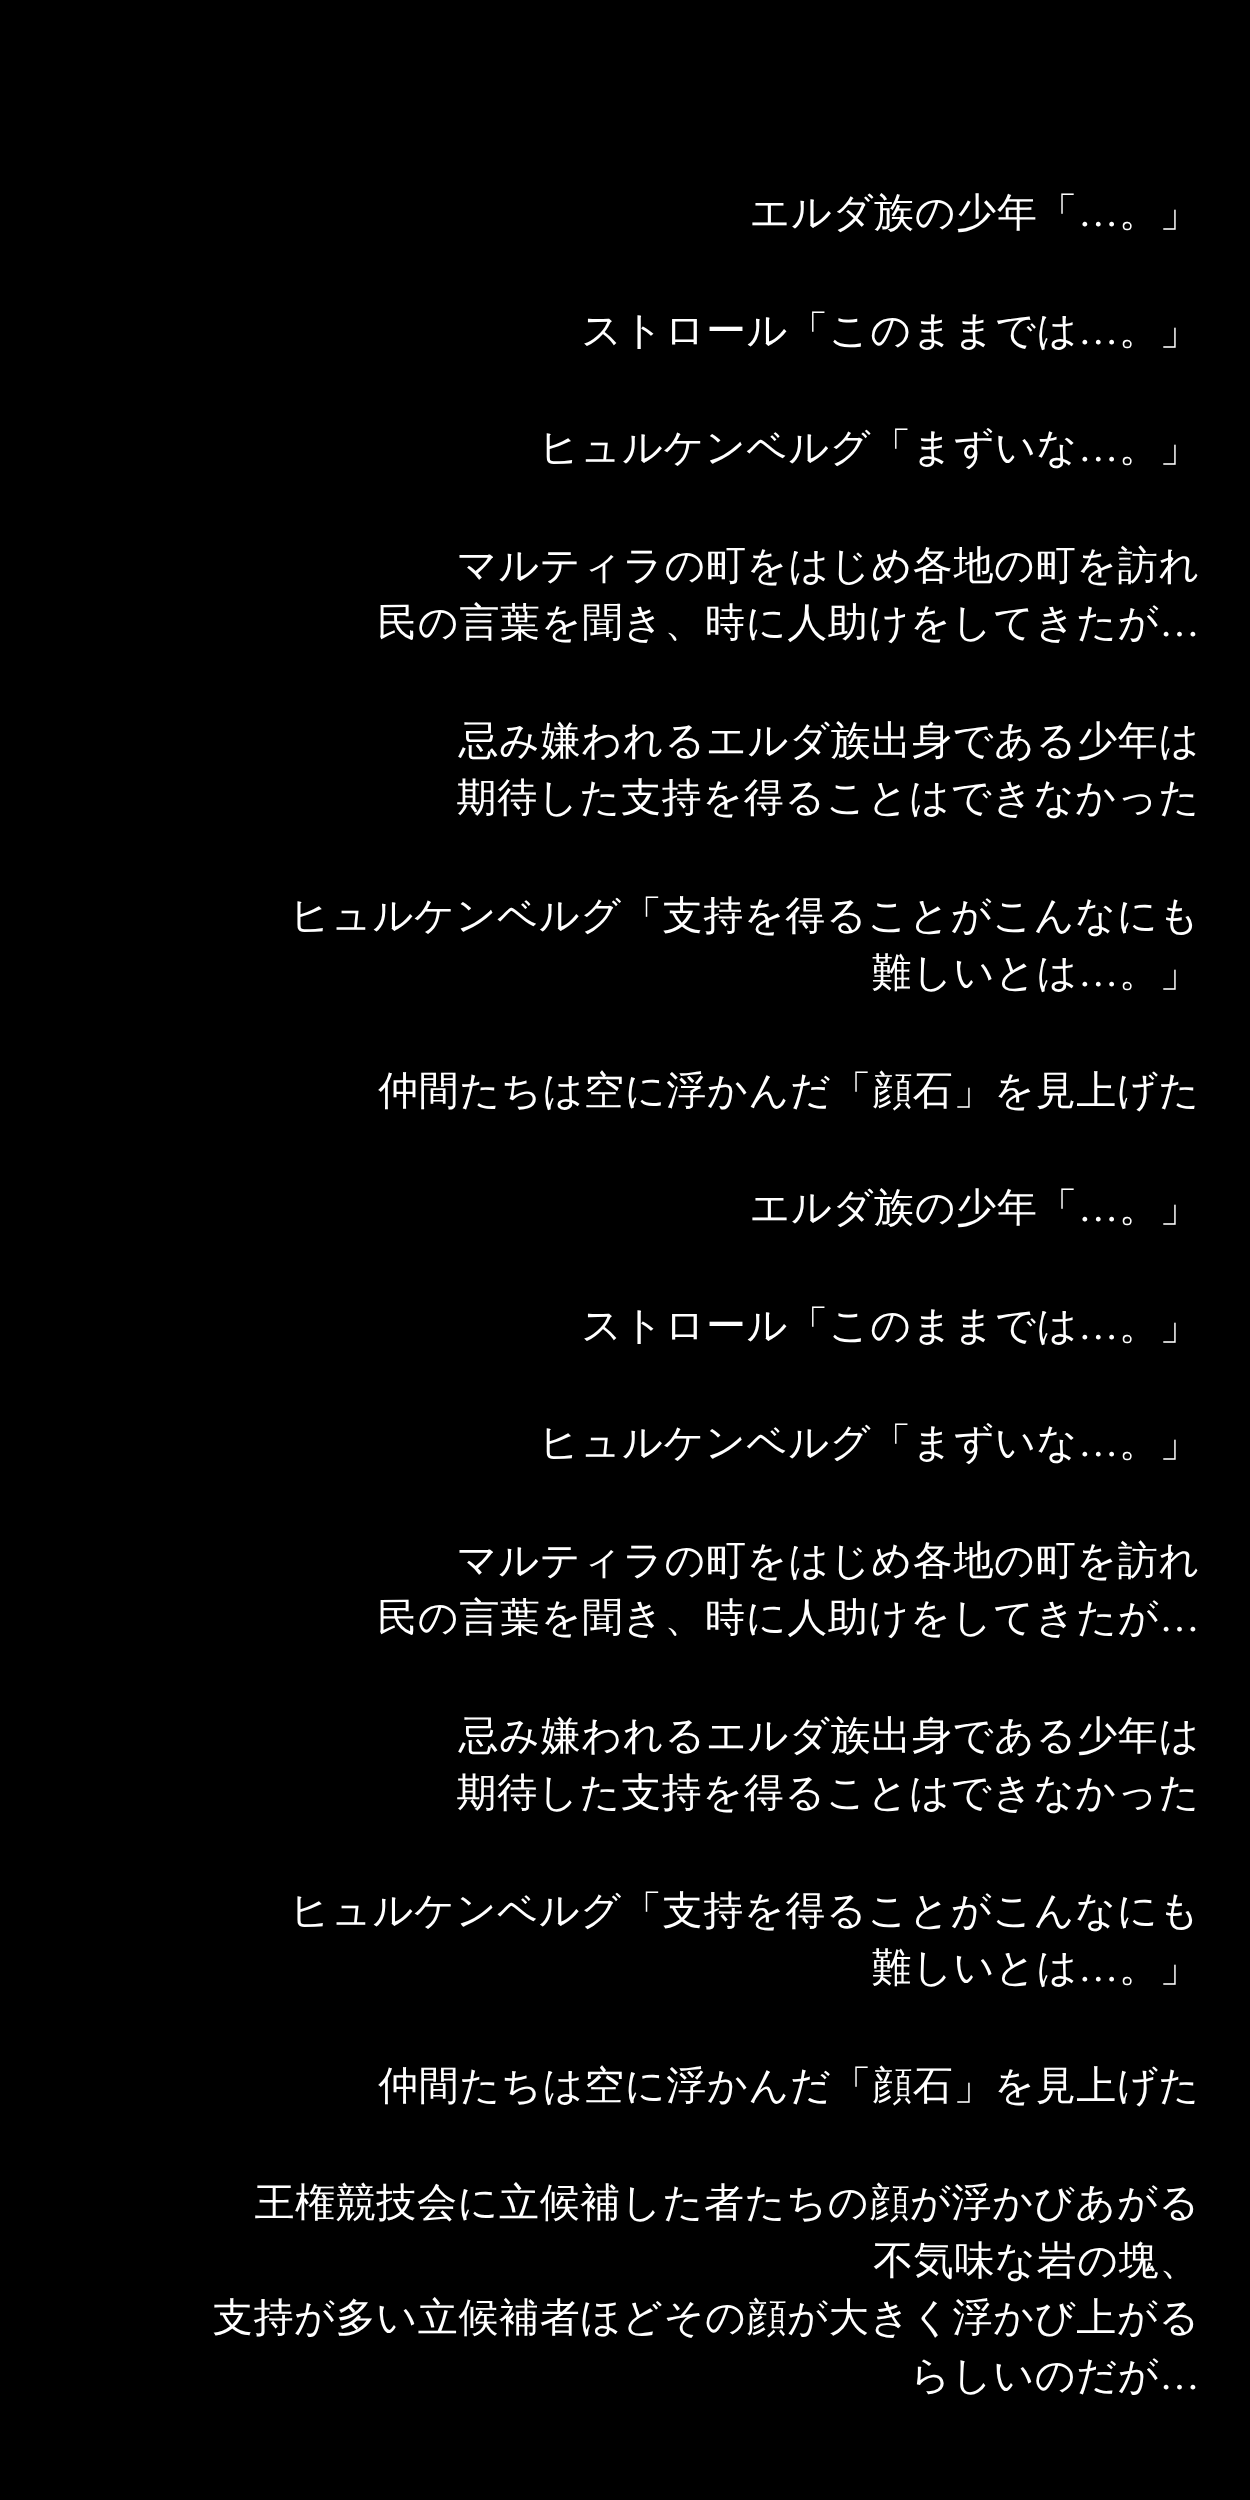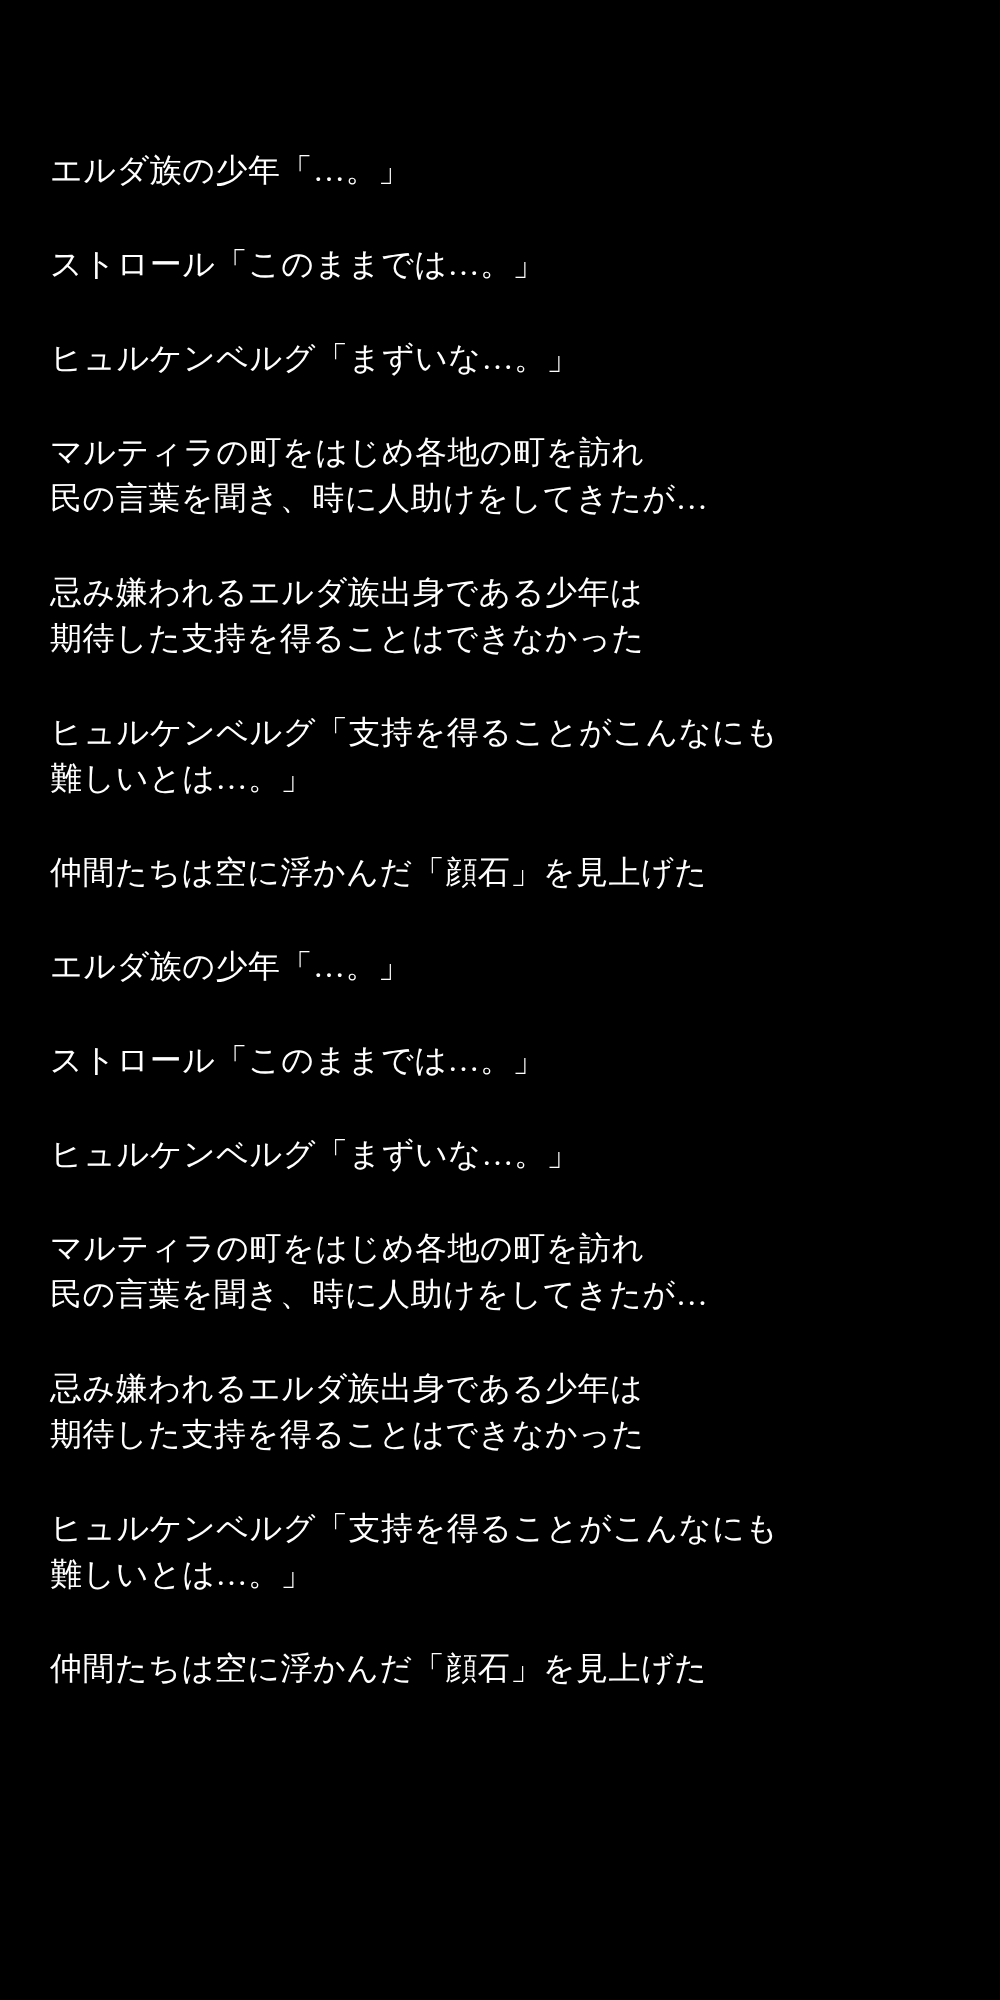--- a/index.html
+++ b/index.html
@@ -21,20 +21,21 @@
     color: #ffffff;
     font-family: "Liberation Serif", "DejaVu Serif", serif;
     font-weight: 500;
     font-size: 32px;
     line-height: 46px;
     letter-spacing: 0.5px;
   }
   .para {
     margin: 0 0 48px 0;
     padding: 0;
+    text-align: right;
   }
   .line {
     display: block;
     white-space: nowrap;
   }
 </style>
 </head>
 <body>
 
 <div class="transcript" id="transcript" style="background: rgb(0, 0, 0); color: rgb(255, 255, 255);">
@@ -79,13 +80,19 @@
       <span class="line">忌み嫌われるエルダ族出身である少年は</span>
       <span class="line">期待した支持を得ることはできなかった</span>
     </p>
     <p class="para">
       <span class="line">ヒュルケンベルグ「支持を得ることがこんなにも</span>
       <span class="line">難しいとは…。」</span>
     </p>
     <p class="para">
       <span class="line">仲間たちは空に浮かんだ「顔石」を見上げた</span>
     </p>
+    <p class="para">
+      <span class="line">王権競技会に立候補した者たちの顔が浮かびあがる</span>
+      <span class="line">不気味な岩の塊、</span>
+      <span class="line">支持が多い立候補者ほどその顔が大きく浮かび上がる</span>
+      <span class="line">らしいのだが…</span>
+    </p>
   </div>
 
 </body></html>

